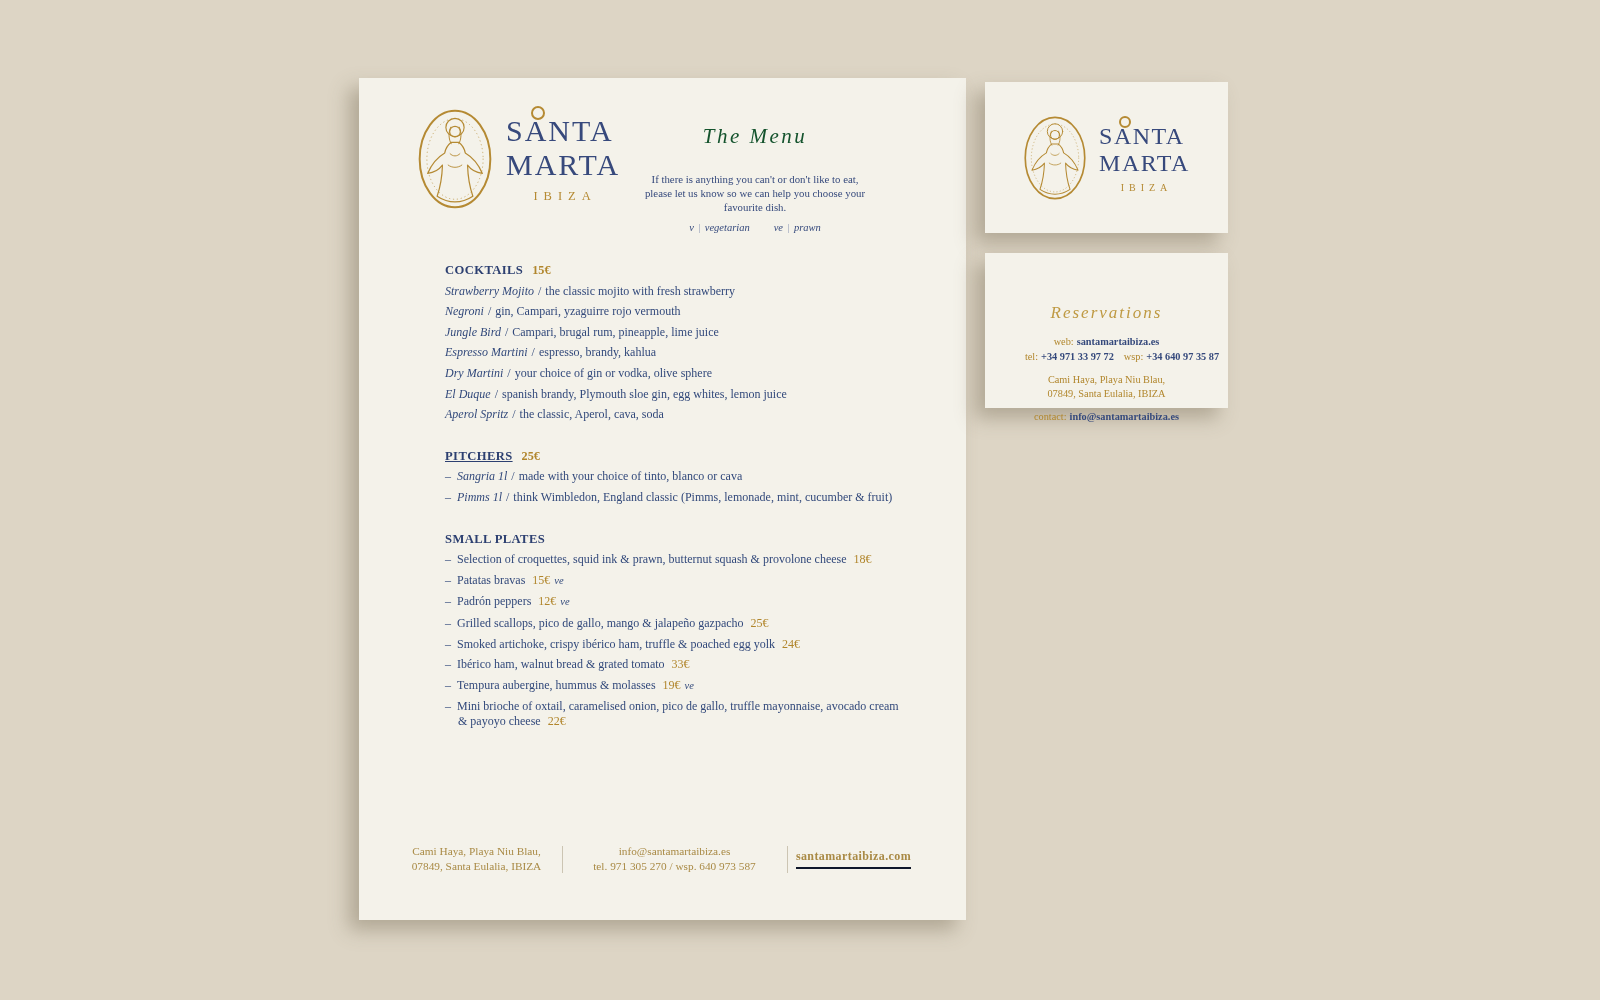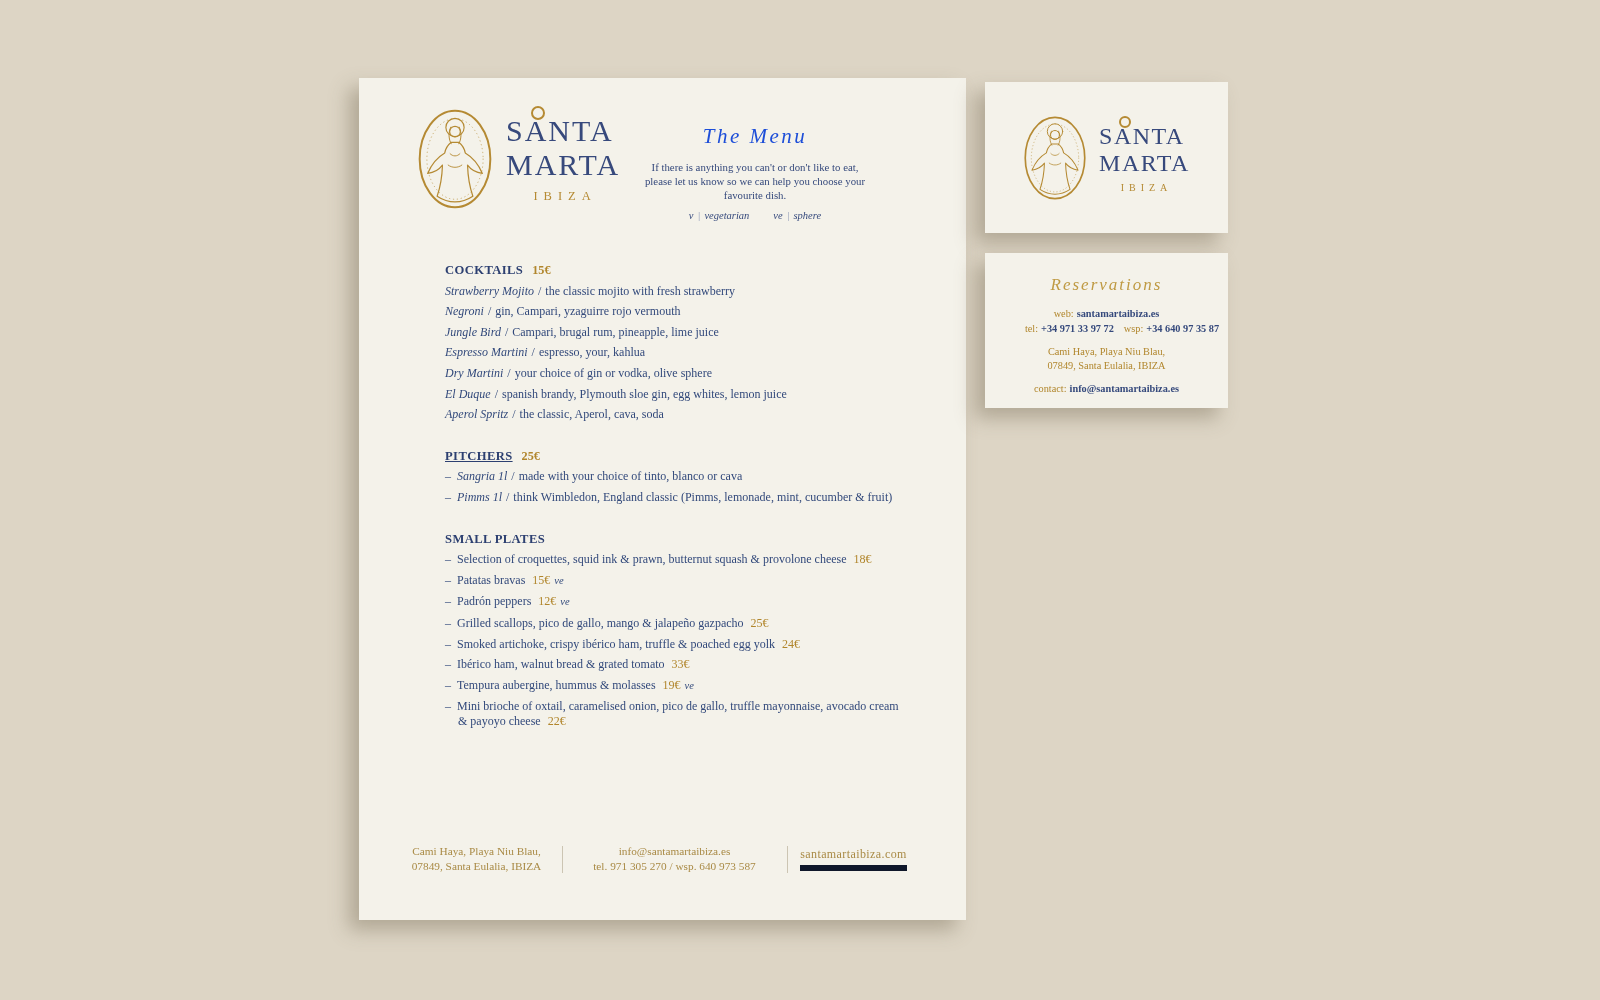--- a/index.html
+++ b/index.html
@@ -26,21 +26,21 @@
   .ring { position:absolute; border:2.5px solid #b58a33; border-radius:50%; background:transparent; }
   .ring-main { width:10px; height:10px; left:25px; top:-8px; }
   .ring-biz  { width:8px;  height:8px;  left:20px; top:-7px; }
 
   .biz-inner { display:flex; align-items:center; justify-content:center; height:100%; gap:12px; }
   .biz-inner .brand-line { font-size:24px; line-height:27px; letter-spacing:1.5px; }
   .biz-inner .brand-loc  { font-size:10px; letter-spacing:5px; margin-top:5px; }
 
   
   .menu-intro { position:absolute; left:266px; top:46px; width:260px; text-align:center; }
-  .script-title { font-style:italic; color:#1d4ed8; font-size:21px; letter-spacing:2.5px; margin-bottom:11px; }
+  .script-title { font-style:italic; color:#14532d; font-size:21px; letter-spacing:2.5px; margin-bottom:23px; }
   .intro-line { color:#35497c; font-size:10.8px; line-height:14px; }
   .legend { margin-top:8px; color:#35497c; font-style:italic; font-size:10.5px; }
   .lg-sep { margin:0 4px; color:#8c97b4; }
   .lg-gap { display:inline-block; width:24px; }
 
   
   .menu-body { position:absolute; left:86px; top:182px; width:492px; color:#32497b; font-size:12px; }
   .sec-head { line-height:20.6px; }
   .sec-title { font-weight:bold; color:#2d4071; font-size:12.6px; letter-spacing:0.4px; }
   .sec-title.u { text-decoration:underline; }
@@ -56,25 +56,25 @@
 
   
   .mc-footer { position:absolute; left:0; right:14px; top:766px;
     display:flex; justify-content:center; align-items:center;
     color:#a98a45; font-size:11.3px; text-align:center; }
   .f-col { line-height:15px; }
   .f-col1 { width:170px; }
   .f-col2 { width:224px; }
   .f-col3 { width:132px; }
   .f-div { width:1px; height:27px; background:#ccc5b3; }
-  .f-site { display:inline-block; border-bottom:6px solid #0f172a; padding-bottom:3px; font-size:12px; letter-spacing:0.4px; }
+  .f-site { display:inline-block; border-bottom:2px solid #0f172a; padding-bottom:3px; font-size:12px; letter-spacing:0.4px;font-weight:bold; }
 
   
   .res-inner { padding-top:22px; text-align:center; font-size:10.3px; }
-  .res-title { font-style:italic; color:#bf9a43; font-size:17px; letter-spacing:2px; }
+  .res-title { font-style:italic; color:#bf9a43; font-size:17px; letter-spacing:2px;margin-top:28px; }
   .res-line1 { margin-top:13px; }
   .res-line2 { margin-top:4px;padding-left:31px; }
   .res-addr  { margin-top:11px; color:#b1862c; line-height:13.5px; }
   .res-line3 { margin-top:11px; }
   .res-label { color:#b1862c; margin-right:3px; }
   .res-value { color:#35497c; font-weight:bold; }
   .res-gap { display:inline-block; width:10px; }
 </style>
 </head>
 <body>
@@ -100,33 +100,33 @@
         <div class="brand-line">MARTA</div>
         <div class="brand-loc">IBIZA</div>
       </div>
     </div>
 
     <div class="menu-intro">
       <div class="script-title">The Menu</div>
       <div class="intro-line">If there is anything you can't or don't like to eat,</div>
       <div class="intro-line">please let us know so we can help you choose your favourite dish.</div>
       <div class="legend">
-        <span>v</span><span class="lg-sep">|</span><span>vegetarian</span><span class="lg-gap"></span><span>ve</span><span class="lg-sep">|</span><span>sphere</span>
+        <span>v</span><span class="lg-sep">|</span><span>vegetarian</span><span class="lg-gap"></span><span>ve</span><span class="lg-sep">|</span><span>prawn</span>
       </div>
     </div>
 
     <div class="menu-body">
 
       <div class="sec-head">
         <span class="sec-title">COCKTAILS</span><span class="sec-price">15€</span>
       </div>
       <div class="item"><span class="iname">Strawberry Mojito</span><span class="sep">/</span><span>the classic mojito with fresh strawberry</span></div>
       <div class="item"><span class="iname">Negroni</span><span class="sep">/</span><span>gin, Campari, yzaguirre rojo vermouth</span></div>
       <div class="item"><span class="iname">Jungle Bird</span><span class="sep">/</span><span>Campari, brugal rum, pineapple, lime juice</span></div>
-      <div class="item"><span class="iname">Espresso Martini</span><span class="sep">/</span><span>espresso, your, kahlua</span></div>
+      <div class="item"><span class="iname">Espresso Martini</span><span class="sep">/</span><span>espresso, brandy, kahlua</span></div>
       <div class="item"><span class="iname">Dry Martini</span><span class="sep">/</span><span>your choice of gin or vodka, olive sphere</span></div>
       <div class="item"><span class="iname">El Duque</span><span class="sep">/</span><span>spanish brandy, Plymouth sloe gin, egg whites, lemon juice</span></div>
       <div class="item"><span class="iname">Aperol Spritz</span><span class="sep">/</span><span>the classic, Aperol, cava, soda</span></div>
 
       <div class="gap-sec"></div>
 
       <div class="sec-head">
         <span class="sec-title u">PITCHERS</span><span class="sec-price">25€</span>
       </div>
       <div class="item"><span class="dash">–</span><span class="iname">Sangria 1l</span><span class="sep">/</span><span>made with your choice of tinto, blanco or cava</span></div>

